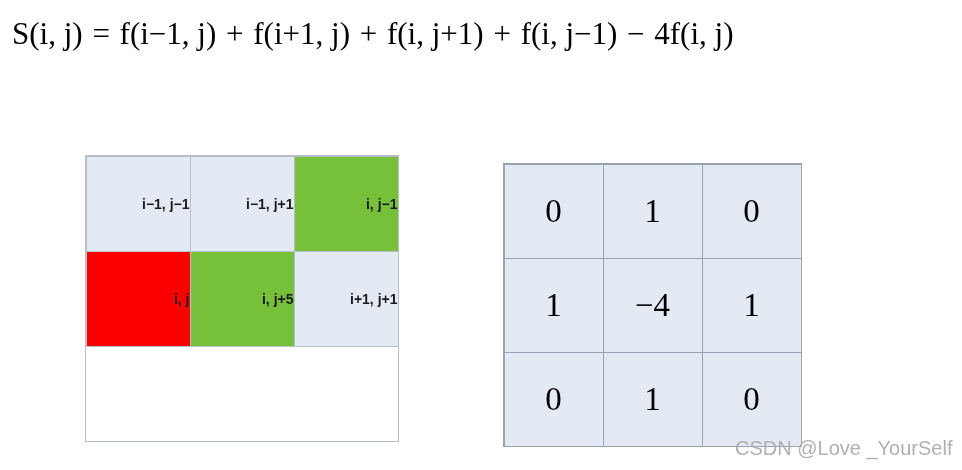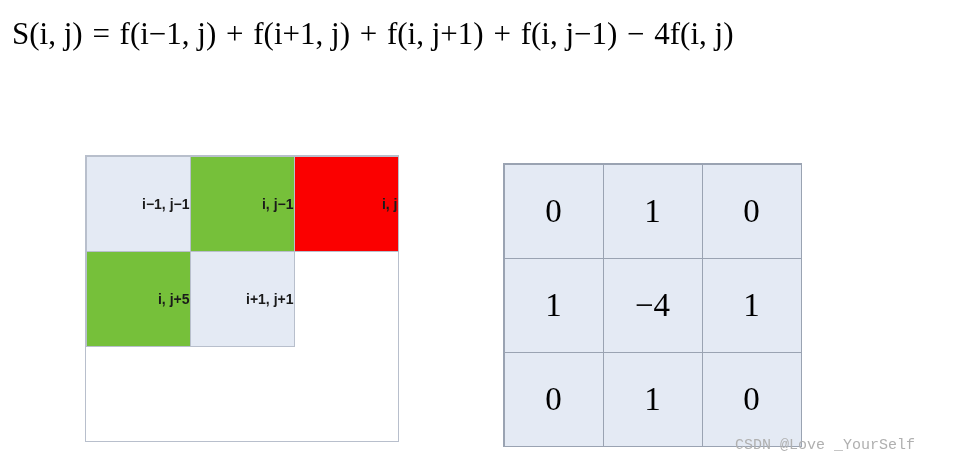--- a/index.html
+++ b/index.html
@@ -88,22 +88,22 @@
     font-family: "Liberation Serif", serif;
     font-size: 33px;
     color: #000000;
   }
 
   
   #watermark {
     position: absolute;
     left: 735px;
     top: 437px;
-    font-family: Liberation Mono, monospace;
-    font-size: 15px;
+    font-family: Liberation Sans, sans-serif;
+    font-size: 20px;
     color: #b0b0b0;
     white-space: nowrap;
   }
 </style>
 </head>
 <body>
 
 <div id="formula">
   <span class="it">S(i, j)</span>
   <span class="op">=</span>
@@ -114,20 +114,23 @@
   <span class="it">f(i, j+1)</span>
   <span class="op">+</span>
   <span class="it">f(i, j−1)</span>
   <span class="op">−</span>
   <span class="it">4f(i, j)</span>
 </div>
 
 <div id="neighborhood-grid">
   <div class="cell bg-light">
       <span>i−1, j−1</span>
+    </div>
+  <div class="cell bg-light">
+      <span>i−1, j+1</span>
     </div>
   <div class="cell bg-green">
       <span>i, j−1</span>
     </div>
   <div class="cell bg-red">
       <span>i, j</span>
     </div>
   <div class="cell bg-green">
       <span>i, j+5</span>
     </div>

